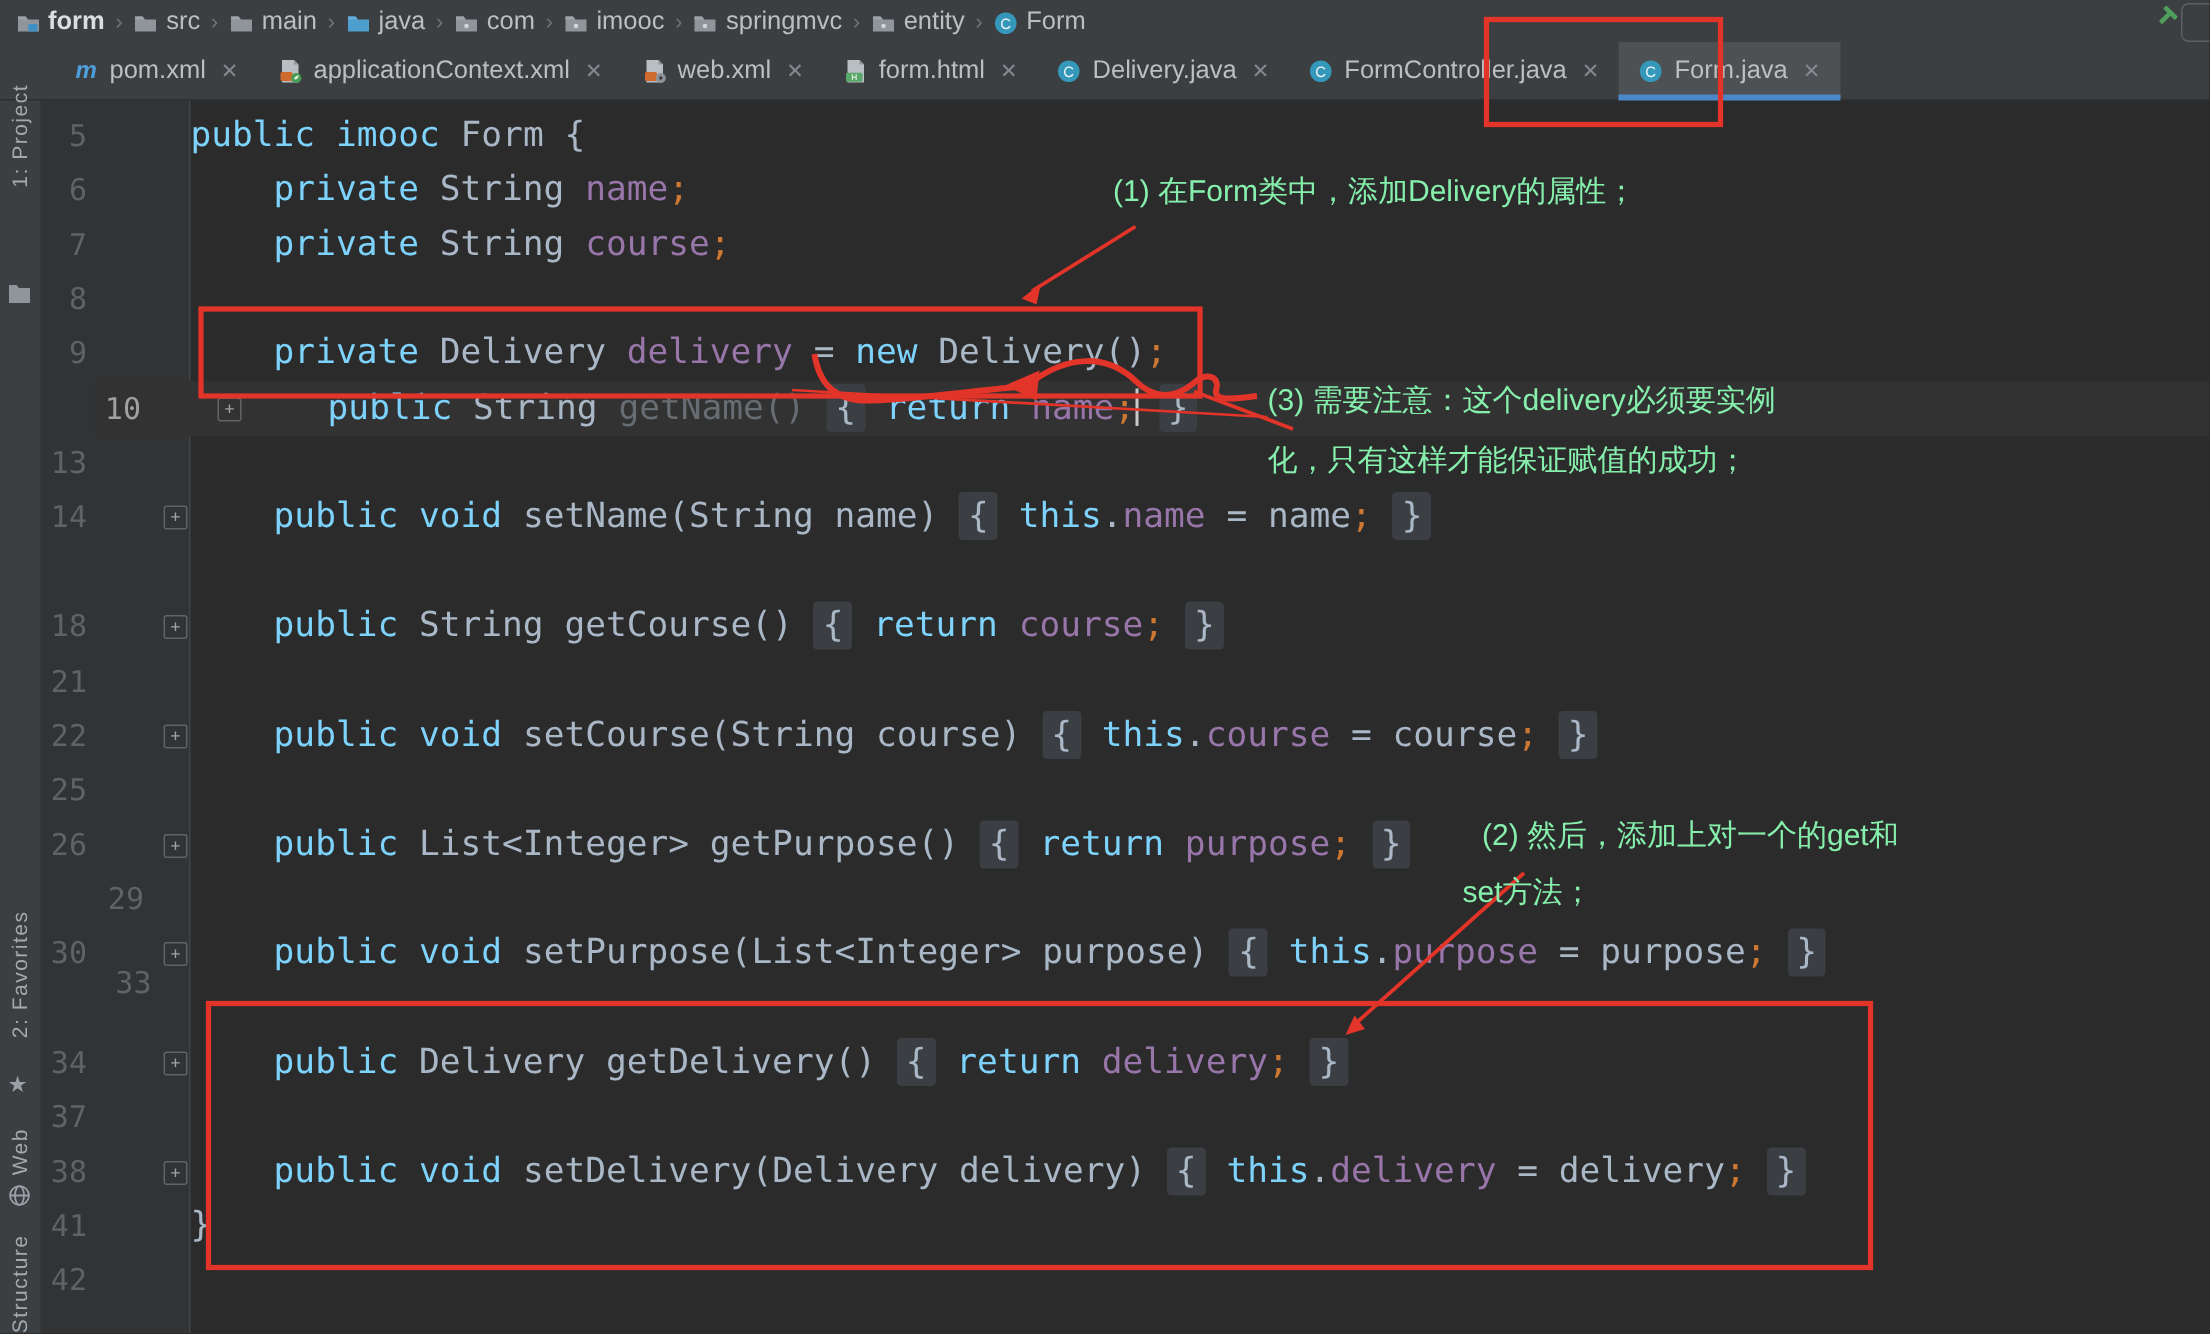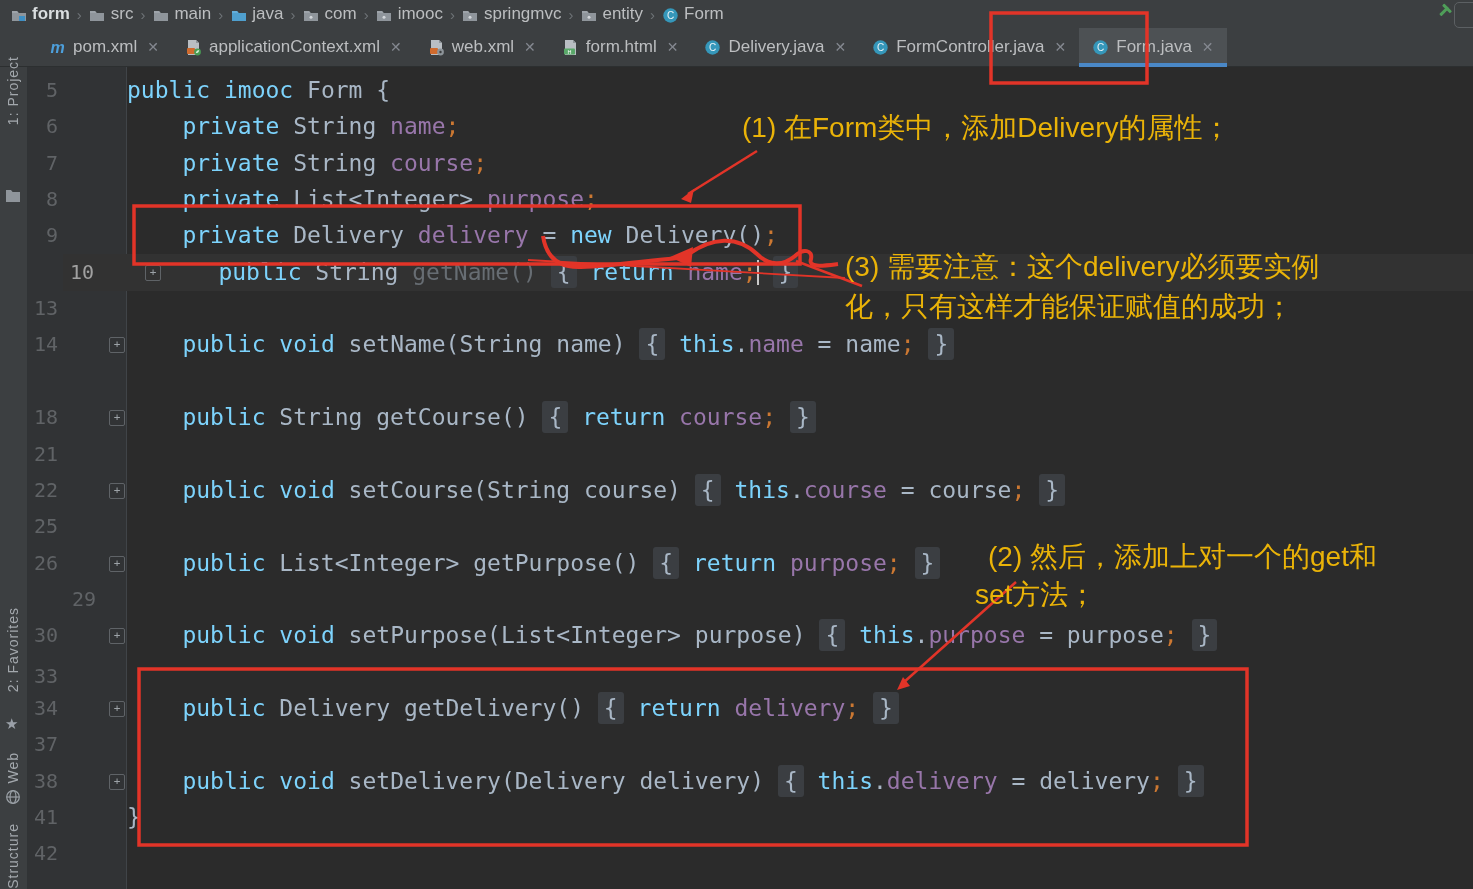--- a/index.html
+++ b/index.html
@@ -44,21 +44,21 @@
   .fold{position:absolute;left:82px;top:11px;width:14px;height:14px;border:1px solid #5f6367;
         border-radius:2px;color:#9da3a8;font:11px/13px "DejaVu Sans Mono",monospace;text-align:center}
   .cline{position:absolute;left:100px;font:23px/37px "DejaVu Sans Mono",monospace;
          white-space:pre;color:#a9b7c6}
   .kw{color:#7dd3fc}.sem{color:#cc7832}.fld{color:#9876aa}.pln{color:#a9b7c6}
   .mth{color:#a9b7c6}.dim{color:#676d73}
   .fb{background:#3b3e42;border-radius:3px;padding:3px 6px;color:#a9b7c6}
   .caret{display:inline-block;width:0;border-left:2px solid #c9c9c9;height:25px;vertical-align:-5px}
   
   .overlay{position:absolute;left:0;top:0;z-index:30;pointer-events:none}
-  .ann{position:absolute;color:#eab308;font-size:28px;line-height:36px;white-space:nowrap;z-index:40}
+  .ann{position:absolute;color:#86efac;font-size:20px;line-height:36px;white-space:nowrap;z-index:40}
 </style>
 </head>
 <body>
 
 <div class="topbar" id="breadcrumb">
     <span class="crumb first">
       <span class="icn">
         <svg width="16" height="16" viewBox="0 0 16 16">
           <path d="M1 3h5l1.6 2H15v8H1z" fill="#8f959b"></path>
           <path d="M1 3h5l1.6 2H1z" fill="#9da3a9"></path>
@@ -269,21 +269,20 @@
     <div class="crow" style="top: 108.35px;">
       <span class="lnum">6</span>
       <span class="cline"><span class="pln">    </span><span class="kw">private</span><span class="pln"> String </span><span class="fld">name</span><span class="sem">;</span></span>
     </div>
     <div class="crow" style="top: 144.7px;">
       <span class="lnum">7</span>
       <span class="cline"><span class="pln">    </span><span class="kw">private</span><span class="pln"> String </span><span class="fld">course</span><span class="sem">;</span></span>
     </div>
     <div class="crow" style="top: 181.05px;">
       <span class="lnum">8</span>
-      <span class="cline"><span class="pln">    </span><span class="kw">private</span><span class="pln"> List&lt;Integer&gt; </span><span class="fld">purpose</span><span class="sem">;</span></span>
     </div>
     <div class="crow" style="top: 217.4px;">
       <span class="lnum">9</span>
       <span class="cline"><span class="pln">    </span><span class="kw">private</span><span class="pln"> Delivery </span><span class="fld">delivery</span><span class="pln"> = </span><span class="kw">new</span><span class="pln"> Delivery()</span><span class="sem">;</span></span>
     </div>
     <div class="crow cur" style="top: 253.75px; margin-left: 36px;">
       <span class="lnum">10</span>
       <span class="fold">+</span>
       <span class="cline"><span class="pln">    </span><span class="kw">public</span><span class="pln"> String </span><span class="dim">getName() </span><span class="fb">{</span><span class="pln"> </span><span class="kw">return</span><span class="pln"> </span><span class="fld">name</span><span class="sem">;</span><span class="caret"></span><span class="pln"> </span><span class="fb">}</span></span>
     </div>
@@ -321,21 +320,21 @@
     </div>
     <div class="crow" style="top: 580.9px; margin-left: 38px;">
       <span class="lnum">29</span>
       <span class="cline"></span>
     </div>
     <div class="crow" style="top: 617.25px;">
       <span class="lnum">30</span>
       <span class="fold">+</span>
       <span class="cline"><span class="pln">    </span><span class="kw">public</span><span class="pln"> </span><span class="kw">void</span><span class="pln"> </span><span class="mth">setPurpose</span><span class="pln">(List&lt;Integer&gt; purpose) </span><span class="fb">{</span><span class="pln"> </span><span class="kw">this</span><span class="pln">.</span><span class="fld">purpose</span><span class="pln"> = purpose</span><span class="sem">;</span><span class="pln"> </span><span class="fb">}</span></span>
     </div>
-    <div class="crow" style="top: 658px;">
+    <div class="crow" style="top: 637px; margin-left: 43px;">
       <span class="lnum">33</span>
       <span class="cline"></span>
     </div>
     <div class="crow" style="top: 689.95px;">
       <span class="lnum">34</span>
       <span class="fold">+</span>
       <span class="cline"><span class="pln">    </span><span class="kw">public</span><span class="pln"> Delivery </span><span class="mth">getDelivery</span><span class="pln">() </span><span class="fb">{</span><span class="pln"> </span><span class="kw">return</span><span class="pln"> </span><span class="fld">delivery</span><span class="sem">;</span><span class="pln"> </span><span class="fb">}</span></span>
     </div>
     <div class="crow" style="top: 726.3px;">
       <span class="lnum">37</span>

